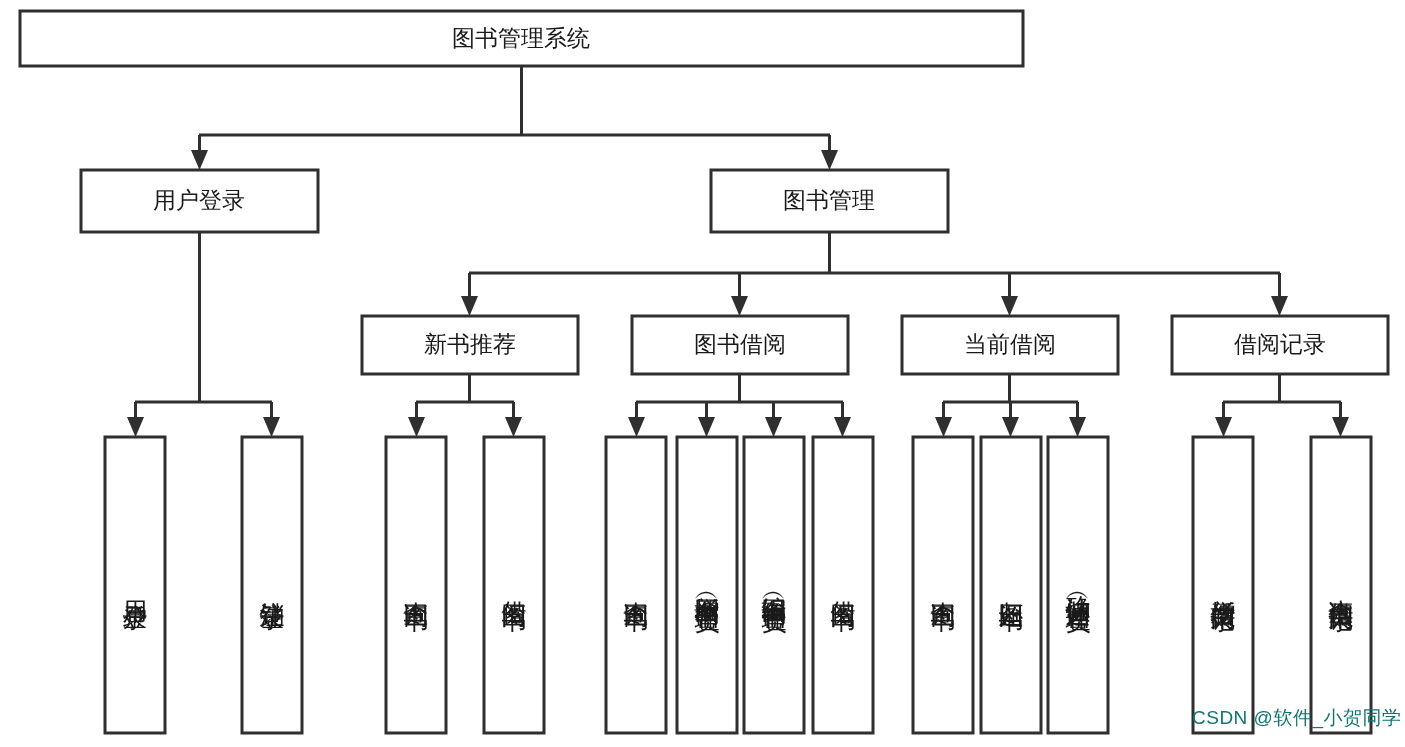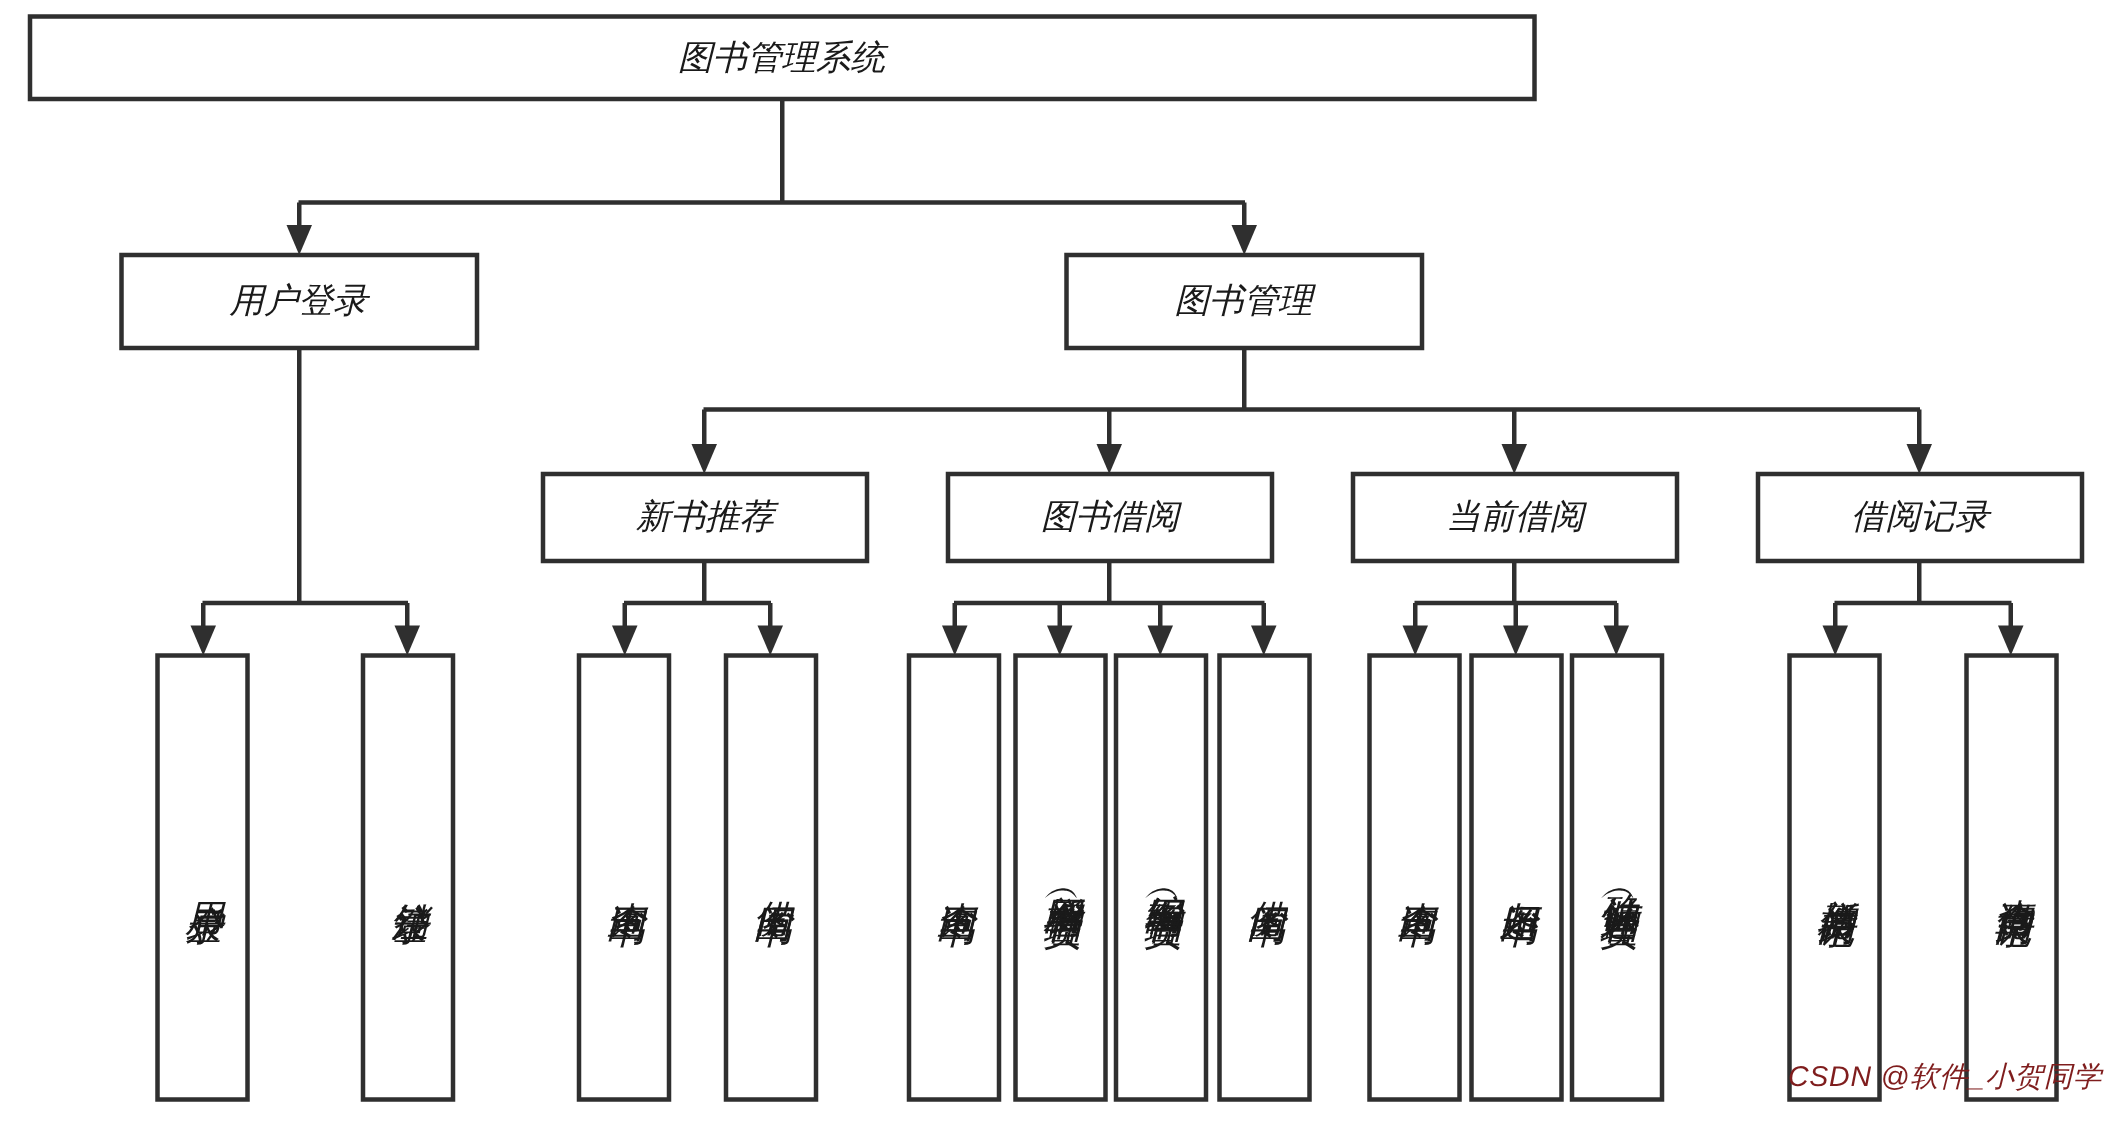--- a/index.html
+++ b/index.html
@@ -11,21 +11,20 @@
     width: 1405px;
     height: 747px;
     font-family: "Liberation Sans", "DejaVu Sans", sans-serif;
     overflow: hidden;
     position: relative;
   }
   #diagram-root {
     position: relative;
     width: 1405px;
     height: 747px;
-    font-style: italic;
   }
   svg#flow {
     position: absolute;
     left: 0;
     top: 0;
     width: 1405px;
     height: 747px;
     display: block;
   }
   .node-rect {
@@ -63,21 +62,21 @@
     align-items: center;
     justify-content: center;
     text-align: center;
     white-space: nowrap;
     pointer-events: none;
   }
   .watermark {
     position: absolute;
     font-family: "Liberation Sans", "DejaVu Sans", sans-serif;
     font-size: 19px;
-    color: #7f1d1d;
+    color: #0f766e;
     white-space: nowrap;
     letter-spacing: 0.5px;
   }
 </style>
 </head>
 <body>
 
 <div id="diagram-root">
 
   <svg id="flow" viewBox="0 0 1405 747">

